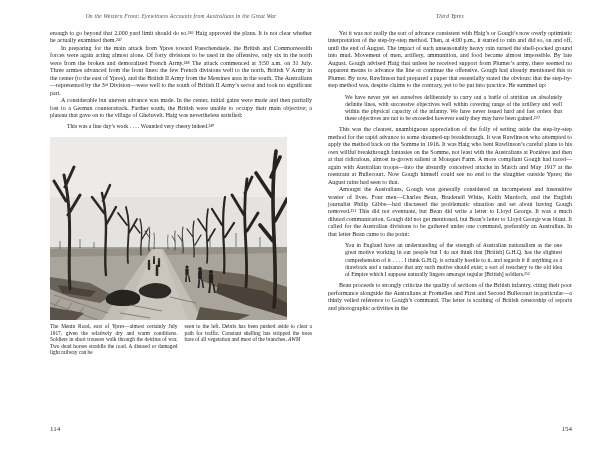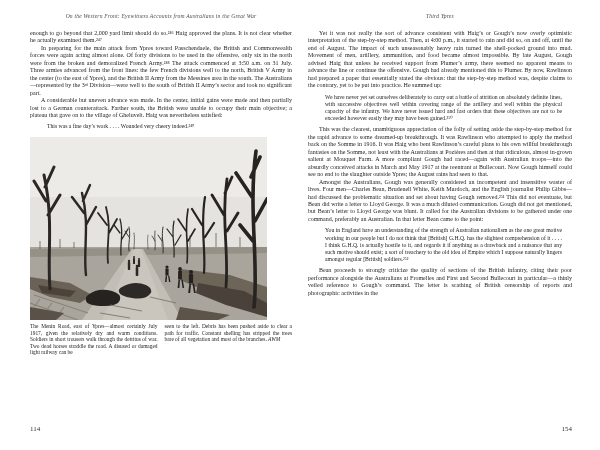--- a/index.html
+++ b/index.html
@@ -2,21 +2,21 @@
 <html><head>
 <meta charset="utf-8">
 <style>
   html,body{margin:0;padding:0;}
   body{
     width:600px;height:450px;background:#ffffff;overflow:hidden;
     font-family:"Liberation Serif","DejaVu Serif",serif;color:#1c1c1c;
   }
   .spread{display:flex;width:600px;height:450px;background:#ffffff;}
   .page{position:relative;width:300px;height:450px;box-sizing:border-box;}
-  .page.left{padding:13px 8px 0 30px;}
+  .page.left{padding:13px 8px 0 30px;margin-left:20px;}
   .page.right{padding:13px 28px 0 8px;}
   .running-header{
     text-align:center;font-style:italic;font-size:5.6px;color:#4a4a4a;
     letter-spacing:.2px;margin-bottom:11px;white-space:nowrap;overflow:hidden;
   }
   .body-text p{
     margin:0;font-size:6px;line-height:7.45px;text-align:justify;
     color:#1d1d1d;
   }
   .body-text p.indent{text-indent:11px;}

